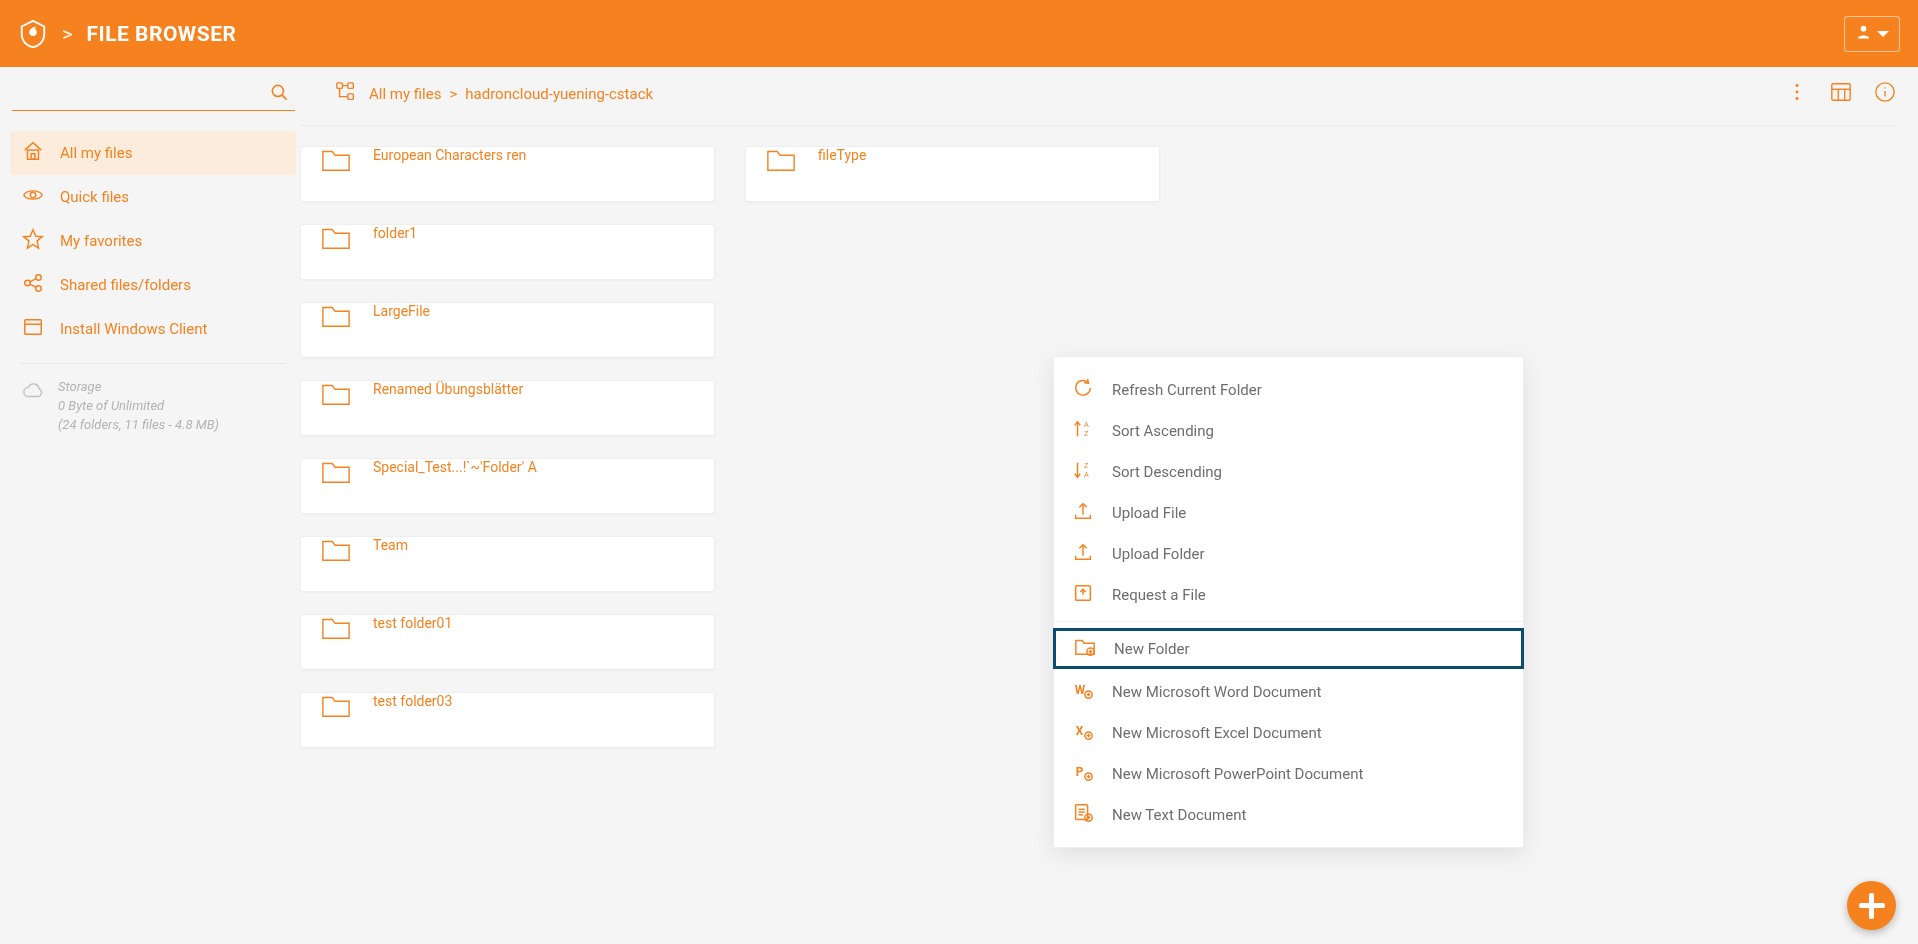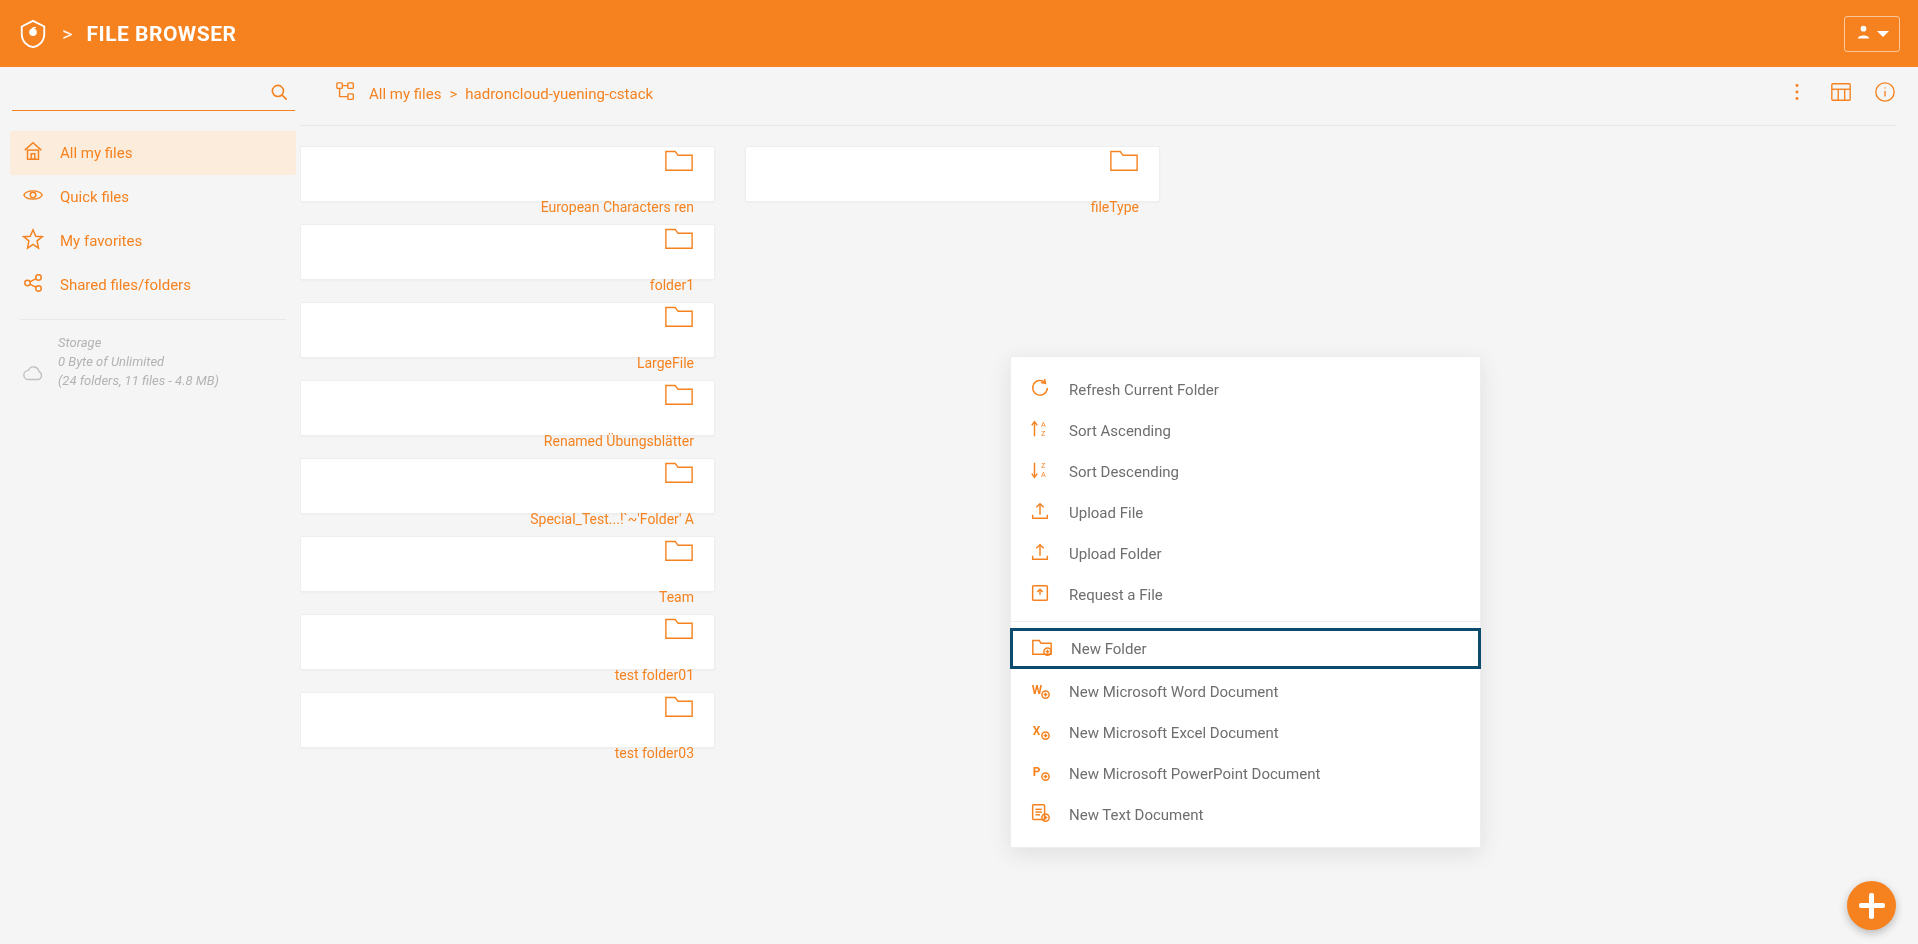--- a/index.html
+++ b/index.html
@@ -49,38 +49,37 @@
   
   .content{display:flex;height:calc(100% - 67px - 54px);}
   .sidebar{width:300px;padding:10px 4px 10px 10px;}
   .side-item{
     display:flex;align-items:center;gap:16px;height:44px;padding:0 12px;font-size:15px;color:var(--orange);
     border-radius:2px;cursor:pointer;
   }
   .side-item.active{background:var(--orange-light);}
   .side-item svg{width:22px;height:22px;fill:none;stroke:var(--orange);stroke-width:1.6;}
   .side-sep{height:1px;background:var(--gray-light);margin:12px 10px 14px 10px;}
-  .storage{display:flex;align-items:flex-end;gap:14px;padding:0 12px;color:#b3b3b3;font-size:13px;font-style:italic;line-height:1.45;}
+  .storage{display:flex;align-items:flex-start;gap:14px;padding:0 12px;color:#b3b3b3;font-size:13px;font-style:italic;line-height:1.45;}
   .storage svg{width:22px;height:22px;fill:none;stroke:#c0c0c0;stroke-width:1.5;margin-top:2px;}
   
   .main{flex:1;padding:4px 0 0 0;overflow:auto;position:relative;}
   .main-sep{height:1px;background:var(--gray-light);margin:0 22px 20px 0;}
   .grid{display:grid;grid-template-columns:415px 415px;gap:22px 30px;margin-left:0;}
   .card{
     height:56px;background:#fff;border:1px solid #eee;border-radius:2px;
-    display:flex;align-items:flex-end;gap:22px;padding:0 20px;
+    display:flex;align-items:flex-start;gap:22px;padding:0 20px;
     box-shadow:0 1px 2px rgba(0,0,0,.03);
-    flex-direction:column;
   }
   .card svg{width:30px;height:26px;fill:none;stroke:var(--orange);stroke-width:1.5;}
   .card-label{color:var(--orange);font-size:14px;}
   
   
   .ctx{
-    position:absolute;left:710px;top:235px;width:471px;background:#fff;border:1px solid #eee;border-radius:2px;
+    position:absolute;left:753px;top:235px;width:471px;background:#fff;border:1px solid #eee;border-radius:2px;
     box-shadow:0 6px 24px rgba(0,0,0,.09);padding:12px 0;
   }
   .ctx-item{
     display:flex;align-items:center;gap:18px;height:41px;padding:0 18px;font-size:15px;color:#6e6e6e;cursor:pointer;
   }
   .ctx-item svg{width:22px;height:22px;fill:none;stroke:var(--orange);stroke-width:1.6;}
   .ctx-sep{height:1px;background:#f0f0f0;margin:6px 0;}
   .ctx-item.highlight{
     border:3px solid #0c4a6e;margin:2px -1px;
   }
@@ -197,20 +196,29 @@
         </div>
         <div class="side-item">
           <span><svg viewBox="0 0 24 24">
               <circle cx="6" cy="12" r="3"></circle>
               <circle cx="18" cy="6" r="3"></circle>
               <circle cx="18" cy="18" r="3"></circle>
               <line x1="8.5" y1="10.8" x2="15.5" y2="7.2"></line>
               <line x1="8.5" y1="13.2" x2="15.5" y2="16.8"></line>
             </svg></span>
           <span>Shared files/folders</span>
+        </div>
+        <div class="side-item">
+          <span><svg viewBox="0 0 24 24">
+              <rect x="3" y="4" width="18" height="16" rx="1"></rect>
+              <line x1="3" y1="9" x2="21" y2="9"></line>
+              <circle cx="6.5" cy="6.5" r="0.6" fill="#f5821f" stroke="none"></circle>
+              <circle cx="9" cy="6.5" r="0.6" fill="#f5821f" stroke="none"></circle>
+            </svg></span>
+          <span>Install Windows Client</span>
         </div>
       </div>
     <div class="side-sep"></div>
     <div class="storage">
       <span>
         <svg viewBox="0 0 24 24">
             <path d="M7 18 A5 5 0 0 1 7 8 A6 6 0 0 1 18.5 9.5 A4.5 4.5 0 0 1 18 18 Z"></path>
           </svg>
       </span>
       <div>

